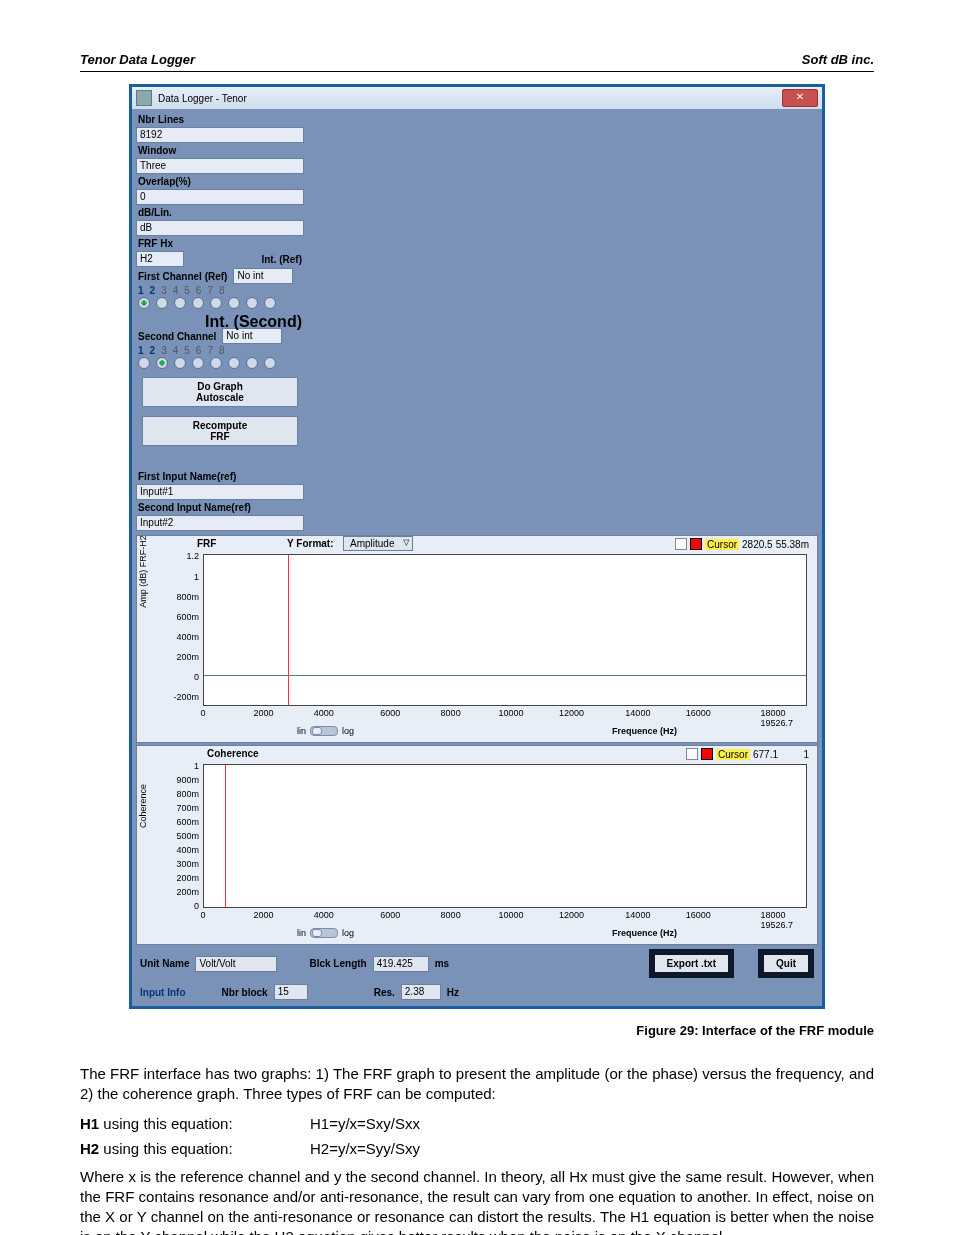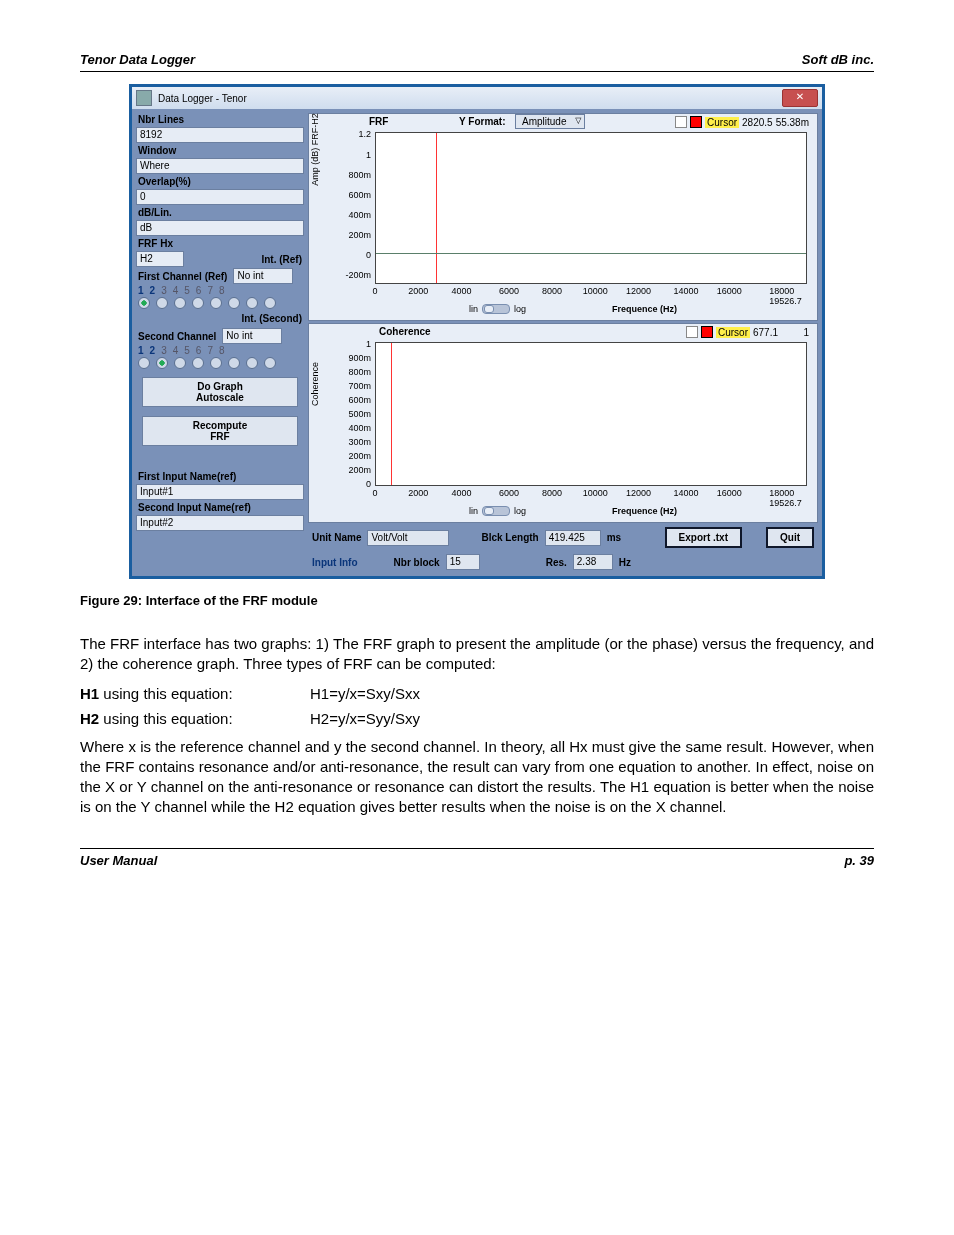--- a/index.html
+++ b/index.html
@@ -4,21 +4,21 @@
 <style>
   body { font-family: Arial, sans-serif; background:#fff; margin:0; padding:40px 80px; font-size:14px; color:#000; }
   .page { width:794px; margin:12px auto; }
   .runhead { display:flex; justify-content:space-between; font-style:italic; font-weight:bold; font-size:13px; border-bottom:1.5px solid #000; padding-bottom:4px; margin-bottom:12px;}
   .runfoot { display:flex; justify-content:space-between; font-style:italic; font-weight:bold; font-size:13px; border-top:1.5px solid #000; padding-top:4px; margin-top:30px;}
   .figwrap { margin: 0 auto; }
   .win { border:3px solid #1a5ea0; background:#7a91b8; width:690px; margin:0 auto; position:relative; font-size:10px; color:#000; }
   .titlebar { background:linear-gradient(#e8eef7,#cfddee); height:22px; display:flex; align-items:center; padding:0 4px; position:relative;}
   .titlebar .ticon { width:14px; height:14px; background:#8aa; margin-right:6px; border:1px solid #678;}
   .closebtn { position:absolute; right:4px; top:2px; width:34px; height:16px; background:#c75050; color:#fff; font-size:10px; text-align:center; border:1px solid #933; line-height:14px; border-radius:2px;}
-  .body { display:flex; padding:4px; gap:4px;}
+  .body { display:flex; padding:4px; gap:4px;flex-direction:column;}
   .left { width:168px; display:flex; flex-direction:column; gap:1px;}
   .label { background:#7a91b8; font-weight:bold; font-size:10px; padding:1px 2px;}
   .field { background:#e6ecf5; border:1px solid #6b7fa0; height:14px; padding:0 3px; font-size:10px; line-height:14px;}
   .rowflex { display:flex; align-items:center; gap:4px;}
   .chnums { display:flex; gap:6px; font-size:10px; color:#556; padding:0 2px;}
   .chnums span.on{ color:#0a357a; font-weight:bold;}
   .radios { display:flex; gap:6px; padding:0 2px 3px 2px;}
   .radio { width:10px; height:10px; border:1px solid #5a6f90; border-radius:50%; background:#cfd9e8; display:inline-block;}
   .radio.sel{ background:radial-gradient(circle,#2a5 35%,#cfd9e8 40%);}
   .btn { background:#dfe6f0; border:1px solid #6b7fa0; text-align:center; padding:3px 2px; font-size:10px; font-weight:bold; color:#000; margin:4px 6px;}
@@ -43,28 +43,28 @@
   .xaxis { position:absolute; left:66px; right:10px; bottom:20px; height:14px; font-size:9px;}
   .xaxis span{position:absolute; transform:translateX(-50%);}
   .xlab { position:absolute; bottom:6px; right:140px; font-size:9px;font-weight:bold;}
   .linlog { position:absolute; bottom:6px; left:160px; font-size:9px; display:flex; align-items:center; gap:4px;}
   .slider{ width:26px; height:8px; background:#b8c4d8; border:1px solid #7a8fb0; border-radius:4px; position:relative;}
   .slider::before{content:""; position:absolute; left:1px; top:0; width:8px; height:6px; background:#e8eef7; border:1px solid #7a8fb0; border-radius:3px;}
   .redline { position:absolute; top:0; bottom:0; width:1px; background:#f33;}
   .trace { position:absolute; left:0; right:0; height:1px; background:#077;}
   .bottombar { display:flex; align-items:center; gap:6px; background:#7a91b8; padding:2px 4px; font-size:10px; flex-wrap:wrap;}
   .bottombar .field{ background:#dfe6f0;}
-  .bbtn { background:#dfe6f0; border:2px solid #0f172a; padding:3px 12px; font-weight:bold; font-size:10px;}
+  .bbtn { background:#dfe6f0; border:6px solid #0f172a; padding:3px 12px; font-weight:bold; font-size:10px;}
   .spacer{flex:1;}
-  .caption { text-align:left; font-weight:bold; font-size:13px; margin:14px 0 26px 0;}
+  .caption { text-align:right; font-weight:bold; font-size:13px; margin:14px 0 26px 0;}
   .para { text-align:justify; font-size:15px; line-height:1.35; margin:10px 0;}
   .eqrow { display:flex; margin:8px 0; font-size:15px;}
   .eqrow .lab{ width:230px;}
   .eqrow .lab b{font-weight:bold;}
-  .rightalign{ position:absolute; right:2px; top:0px; font-weight:bold; font-size:10px;text-align:right;}
+  .rightalign{ position:absolute; right:2px; top:0px; font-weight:bold; font-size:16px;text-align:right;}
   .noiint{ width:52px;}
   .blue { color:#0a357a; font-weight:bold;}
 </style>
 </head>
 <body>
 
 <div class="page">
   <div class="runhead">
     <span>Tenor Data Logger</span>
     <span>Soft dB inc.</span>
@@ -76,21 +76,21 @@
         <span class="ticon"></span>
         <span>Data Logger - Tenor</span>
         <span class="closebtn">✕</span>
       </div>
       <div class="body">
 
         <div class="left">
           <div class="label">Nbr Lines</div>
           <div class="field">8192</div>
           <div class="label">Window</div>
-          <div class="field">Where</div>
+          <div class="field">Three</div>
           <div class="label">Overlap(%)</div>
           <div class="field">0</div>
           <div class="label">dB/Lin.</div>
           <div class="field">dB</div>
           <div class="label">FRF Hx</div>
           <div class="rowflex">
             <div class="field" style="width:40px">H2</div>
             <div class="spacer"></div>
             <div class="label" style="background:none">Int. (Ref)</div>
           </div>

